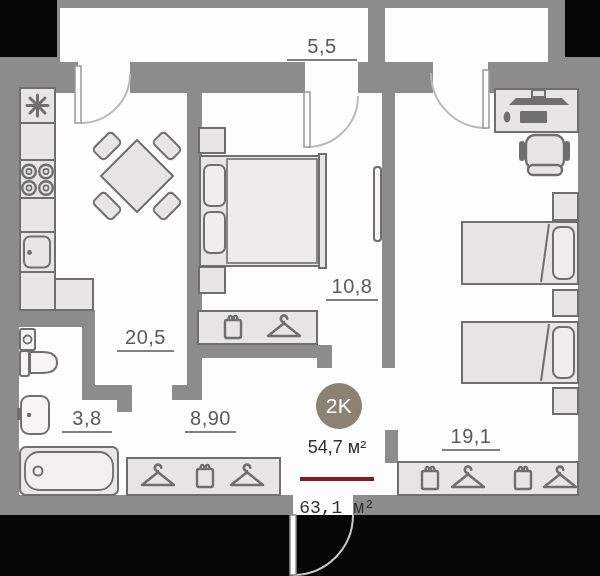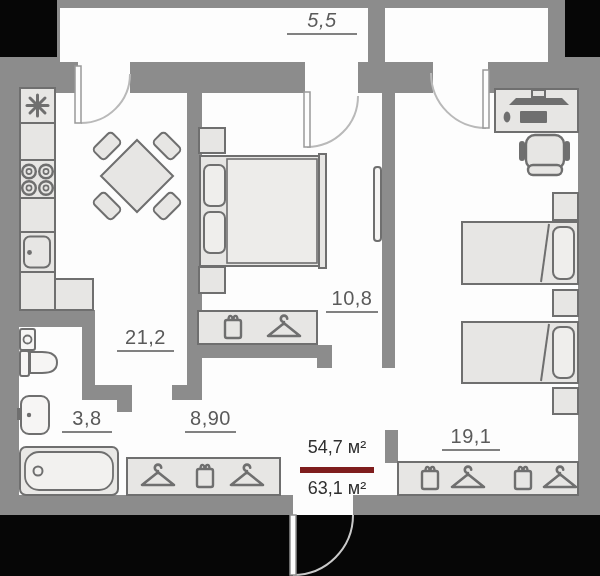--- a/index.html
+++ b/index.html
@@ -16,22 +16,22 @@
   .badge{
     position:absolute;left:316px;top:383px;width:46px;height:46px;
     border-radius:50%;background:#8b8274;color:#ffffff;
     display:flex;align-items:center;justify-content:center;
     font-size:21px;letter-spacing:.5px;
   }
   .areas{
     position:absolute;left:294px;top:437px;width:86px;
     text-align:center;color:#2f2f2f;font-size:18px;line-height:1.15;
   }
-  .areas .upper{display:block;margin:0 6px;padding-bottom:9px;border-bottom:6px solid #7f1d1d;}
-  .areas .lower{display:block;padding-top:5px;}
+  .areas .upper{display:block;margin:0 6px;padding-bottom:19px;border-bottom:4px solid #7f1d1d;}
+  .areas .lower{display:block;padding-top:17px;font-family:Liberation Mono, monospace;}
 </style>
 </head>
 <body>
 
 <div class="stage">
 <svg width="600" height="576" viewBox="0 0 600 576">
   <defs>
     <g id="hanger-sym" fill="none" stroke="#6f6f6f" stroke-width="2.6" stroke-linecap="round" stroke-linejoin="round">
       <path d="M-16,8 H16 L1,-4 H-1 Z"></path>
       <path d="M0,-4 v-2 a3.2,3.2 0 1 1 3.2,-3.2"></path>
@@ -181,24 +181,25 @@
     <rect x="75" y="66" width="6" height="57" fill="#fdfdfd" stroke="#999999" stroke-width="1.5"></rect>
     <path d="M307,147 A51,51 0 0 0 358,96" fill="none" stroke="#b9b9b9" stroke-width="2"></path>
     <rect x="304" y="92" width="6" height="55" fill="#fdfdfd" stroke="#999999" stroke-width="1.5"></rect>
     <path d="M486,128 A55,55 0 0 1 431,73" fill="none" stroke="#b9b9b9" stroke-width="2"></path>
     <rect x="483" y="70" width="6" height="58" fill="#fdfdfd" stroke="#999999" stroke-width="1.5"></rect>
     <path d="M293,575 A60,60 0 0 0 353,515" fill="none" stroke="#c9c9c9" stroke-width="2"></path>
     <rect x="290" y="515" width="6" height="60" fill="#fdfdfd" stroke="#8f8f8f" stroke-width="1.5"></rect>
   </g>
 </svg>
 
-<div class="room-label" style="left:287px;top:10px;width:70px;font-style:italic;"><span>5,5</span></div>
-<div class="room-label" style="left:117px;top:327px;width:57px;"><span>21,2</span></div>
-<div class="room-label" style="left:326px;top:288px;width:52px;"><span>10,8</span></div>
+<div class="room-label" style="left:287px;top:36px;width:70px;"><span>5,5</span></div>
+<div class="room-label" style="left:117px;top:327px;width:57px;"><span>20,5</span></div>
+<div class="room-label" style="left:326px;top:276px;width:52px;"><span>10,8</span></div>
 <div class="room-label" style="left:62px;top:408px;width:50px;"><span>3,8</span></div>
 <div class="room-label" style="left:185px;top:408px;width:51px;"><span>8,90</span></div>
 <div class="room-label" style="left:442px;top:406px;width:58px;margin-top:20px;"><span>19,1</span></div>
 
+<div class="badge">2K</div>
 <div class="areas">
   <span class="upper">54,7 м²</span>
   <span class="lower">63,1 м²</span>
 </div>
 </div>
 
 </body></html>

